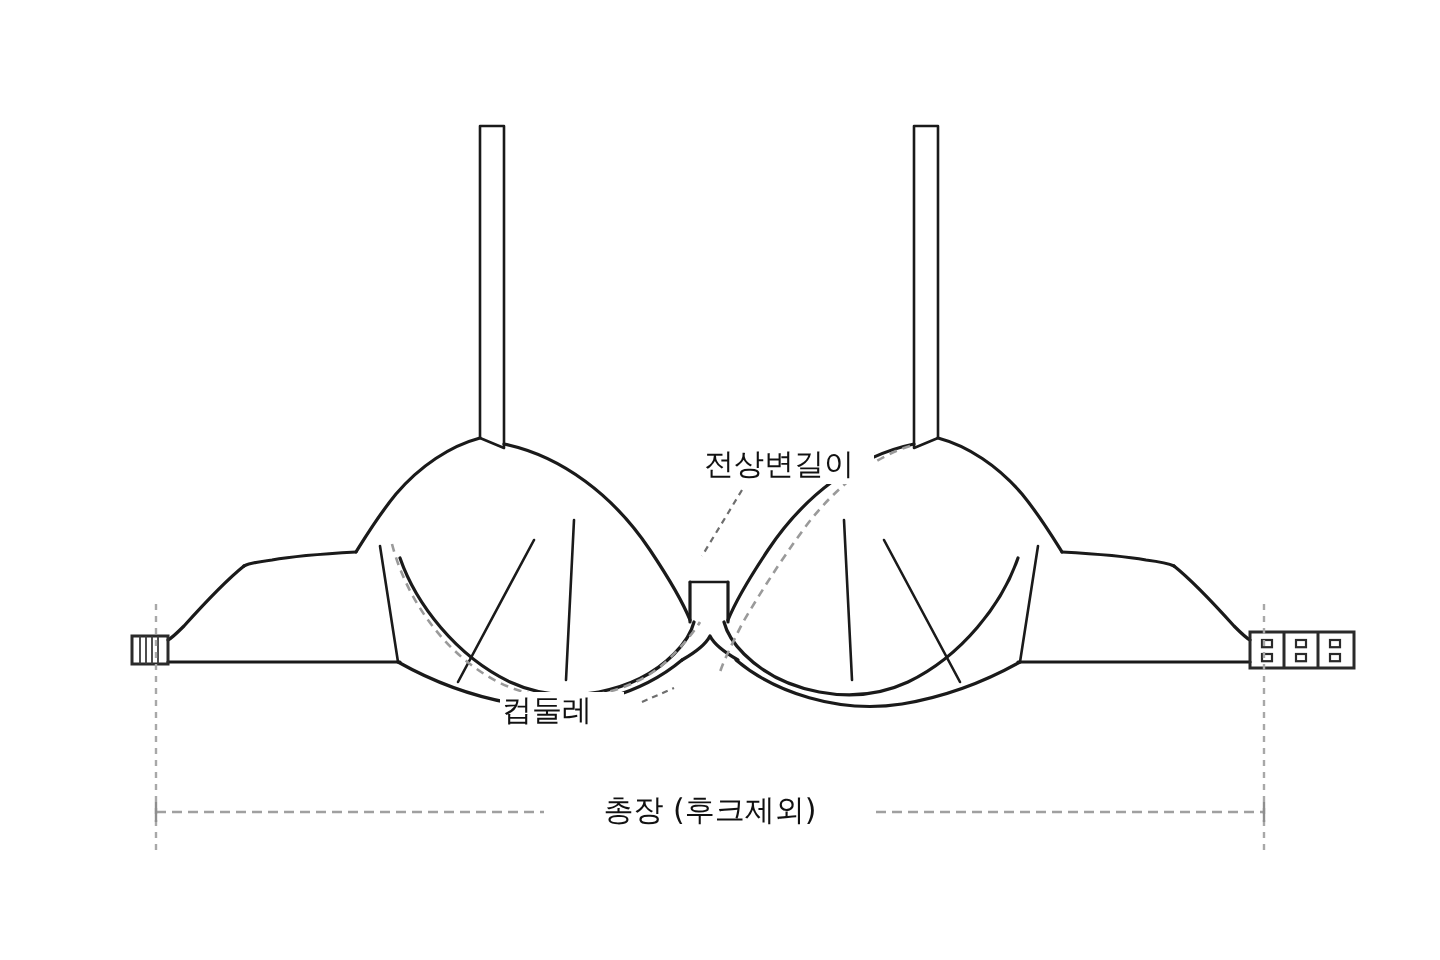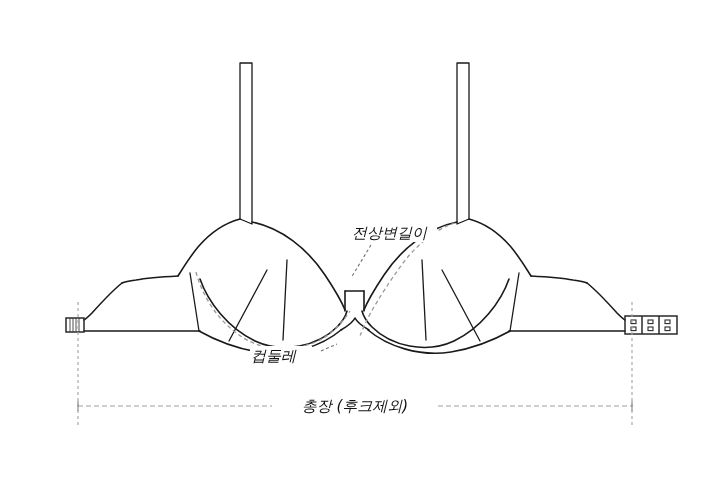--- a/index.html
+++ b/index.html
@@ -13,21 +13,20 @@
     font-family: "DejaVu Sans", "Liberation Sans", sans-serif;
     overflow: hidden;
     position: relative;
   }
   #diagram-root {
     position: absolute;
     left: 0;
     top: 0;
     width: 720px;
     height: 480px;
-    font-style: italic;
   }
   svg.flat-sketch {
     display: block;
     width: 720px;
     height: 480px;
   }
   .garment-line {
     fill: none;
     stroke: #1a1a1a;
     stroke-width: 1.6;

